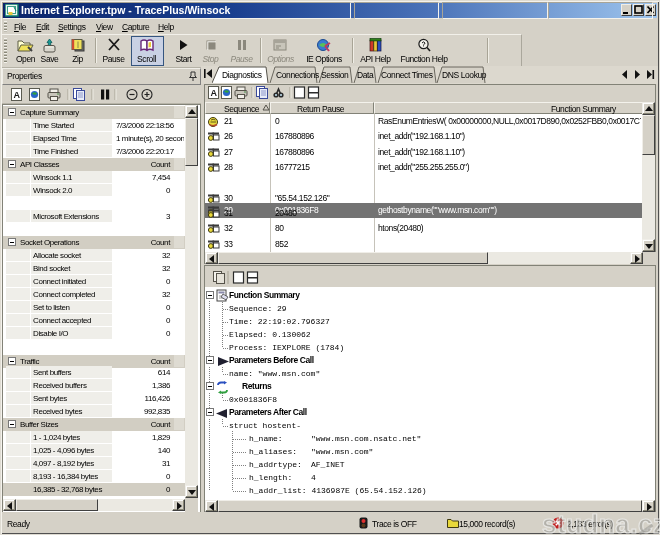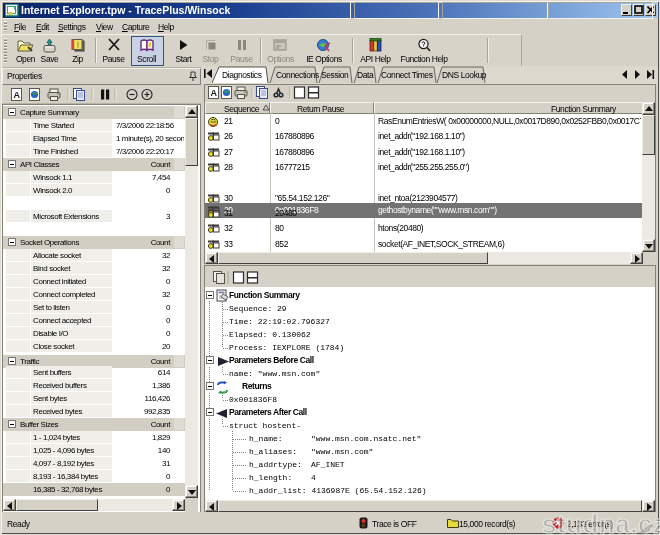--- a/index.html
+++ b/index.html
@@ -16,21 +16,21 @@
 
 #menubar { left:2px; top:18px; width:656px; height:16px; background:#d5d1c7; }
 .grip { position:absolute; width:3px; background:repeating-linear-gradient(180deg,#f4f2ec 0,#f4f2ec 1px,#8a8878 2px,#8a8878 3px); }
 .mitem { position:absolute; top:2px; }
 .mitem u { text-decoration:underline; }
 
 #toolbar { left:2px; top:34px; width:520px; height:33px; background:#d7d3c9; border-right:1px solid #aaa79c; border-top:1px solid #f2f0ea; box-shadow:0 1px 0 #b5b2a6; }
 .tbtnbox { position:absolute; top:35px; height:31px; text-align:center; color:#000; }
 .tlabel { position:absolute; top:19px; left:50%; transform:translateX(-50%); white-space:nowrap; font-size:8.5px; }
 .tsep { position:absolute; top:38px; width:1px; height:25px; background:#a8a496; box-shadow:1px 0 0 #f0eee6; }
-.disabled { color:#8b887d; }
+.disabled { color:#8b887d;font-style:italic; }
 
 .panel { position:absolute; background:#fff; border:1px solid #828277; }
 .captionbar { position:absolute; background:#d5d1c7; border:1px solid #f0eee8; border-right-color:#808080; border-bottom-color:#808080; }
 .minitb { position:absolute; background:#d5d1c7; border-bottom:1px solid #b7b4a8; }
 
 .sb { position:absolute; background:#ebe9e2; }
 .sbtn { position:absolute; background:#d5d1c7; border:1px solid #404040; border-top-color:#f0eee8; border-left-color:#f0eee8; box-shadow:inset -1px -1px 0 #8a8878, inset 1px 1px 0 #fff; }
 .sthumb { position:absolute; background:#d5d1c7; border:1px solid #404040; border-top-color:#f0eee8; border-left-color:#f0eee8; }
 .arrow { position:absolute; width:0; height:0; }
 
@@ -278,24 +278,20 @@
       <span class="ival">0</span>
     </div>
 <div class="lrow irow" style="top:209px">
       <span class="iname">Connect accepted</span>
       <span class="ival">0</span>
     </div>
 <div class="lrow irow" style="top:222px">
       <span class="iname">Disable I/O</span>
       <span class="ival">0</span>
     </div>
-<div class="lrow irow" style="top:235px">
-      <span class="iname">Close socket</span>
-      <span class="ival">20</span>
-    </div>
 <div class="lrow grow" style="top:250px">
       <span class="minus"></span>
       <span class="gname">Traffic</span>
       <span class="gcount">Count</span>
     </div>
 <div class="lrow irow" style="top:261px">
       <span class="iname">Sent buffers</span>
       <span class="ival">614</span>
     </div>
 <div class="lrow irow" style="top:274px">
@@ -497,21 +493,20 @@
     </div>
 <div class="trow" style="top:77px">
       <svg class="ticon" width="13" height="13" viewBox="0 0 13 13">
         <rect x="1" y="2.5" width="11" height="2" fill="#3a3a3a"></rect>
         <rect x="5.5" y="2.5" width="1.6" height="4" fill="#3a3a3a"></rect>
         <rect x="6.5" y="5" width="5.5" height="5" fill="#fff" stroke="#3a3a3a"></rect>
         <circle cx="3.8" cy="8" r="2.4" fill="#e8d83a" stroke="#403a10"></circle>
       </svg>
       <span class="tseq">30</span>
       <span class="trv">"65.54.152.126"</span>
-      <span class="tfs">inet_ntoa(2123904577)</span>
     </div>
 <div class="trow" style="top:92px">
       <svg class="ticon" width="13" height="13" viewBox="0 0 13 13">
         <rect x="1" y="2.5" width="11" height="2" fill="#3a3a3a"></rect>
         <rect x="5.5" y="2.5" width="1.6" height="4" fill="#3a3a3a"></rect>
         <rect x="6.5" y="5" width="5.5" height="5" fill="#fff" stroke="#3a3a3a"></rect>
         <circle cx="3.8" cy="8" r="2.4" fill="#e8d83a" stroke="#403a10"></circle>
       </svg>
       <span class="tseq">31</span>
       <span class="trv">20480</span>
@@ -529,21 +524,20 @@
     </div>
 <div class="trow" style="top:123px">
       <svg class="ticon" width="13" height="13" viewBox="0 0 13 13">
         <rect x="1" y="2.5" width="11" height="2" fill="#3a3a3a"></rect>
         <rect x="5.5" y="2.5" width="1.6" height="4" fill="#3a3a3a"></rect>
         <rect x="6.5" y="5" width="5.5" height="5" fill="#fff" stroke="#3a3a3a"></rect>
         <circle cx="3.8" cy="8" r="2.4" fill="#e8d83a" stroke="#403a10"></circle>
       </svg>
       <span class="tseq">33</span>
       <span class="trv">852</span>
-      <span class="tfs">socket(AF_INET,SOCK_STREAM,6)</span>
     </div>
 </div>
 
 <div class="sb" style="left:642px;top:102px;width:13px;height:150px"></div>
 <div class="sbtn" style="left:642px;top:102px;width:13px;height:13px"></div>
 <div class="arrow" style="left:645px;top:106px;border-left:4px solid transparent;border-right:4px solid transparent;border-bottom:5px solid #111"></div>
 <div class="sthumb" style="left:642px;top:115px;width:13px;height:40px"></div>
 <div class="sbtn" style="left:642px;top:239px;width:13px;height:13px"></div>
 <div class="arrow" style="left:645px;top:244px;border-left:4px solid transparent;border-right:4px solid transparent;border-top:5px solid #111"></div>
 

